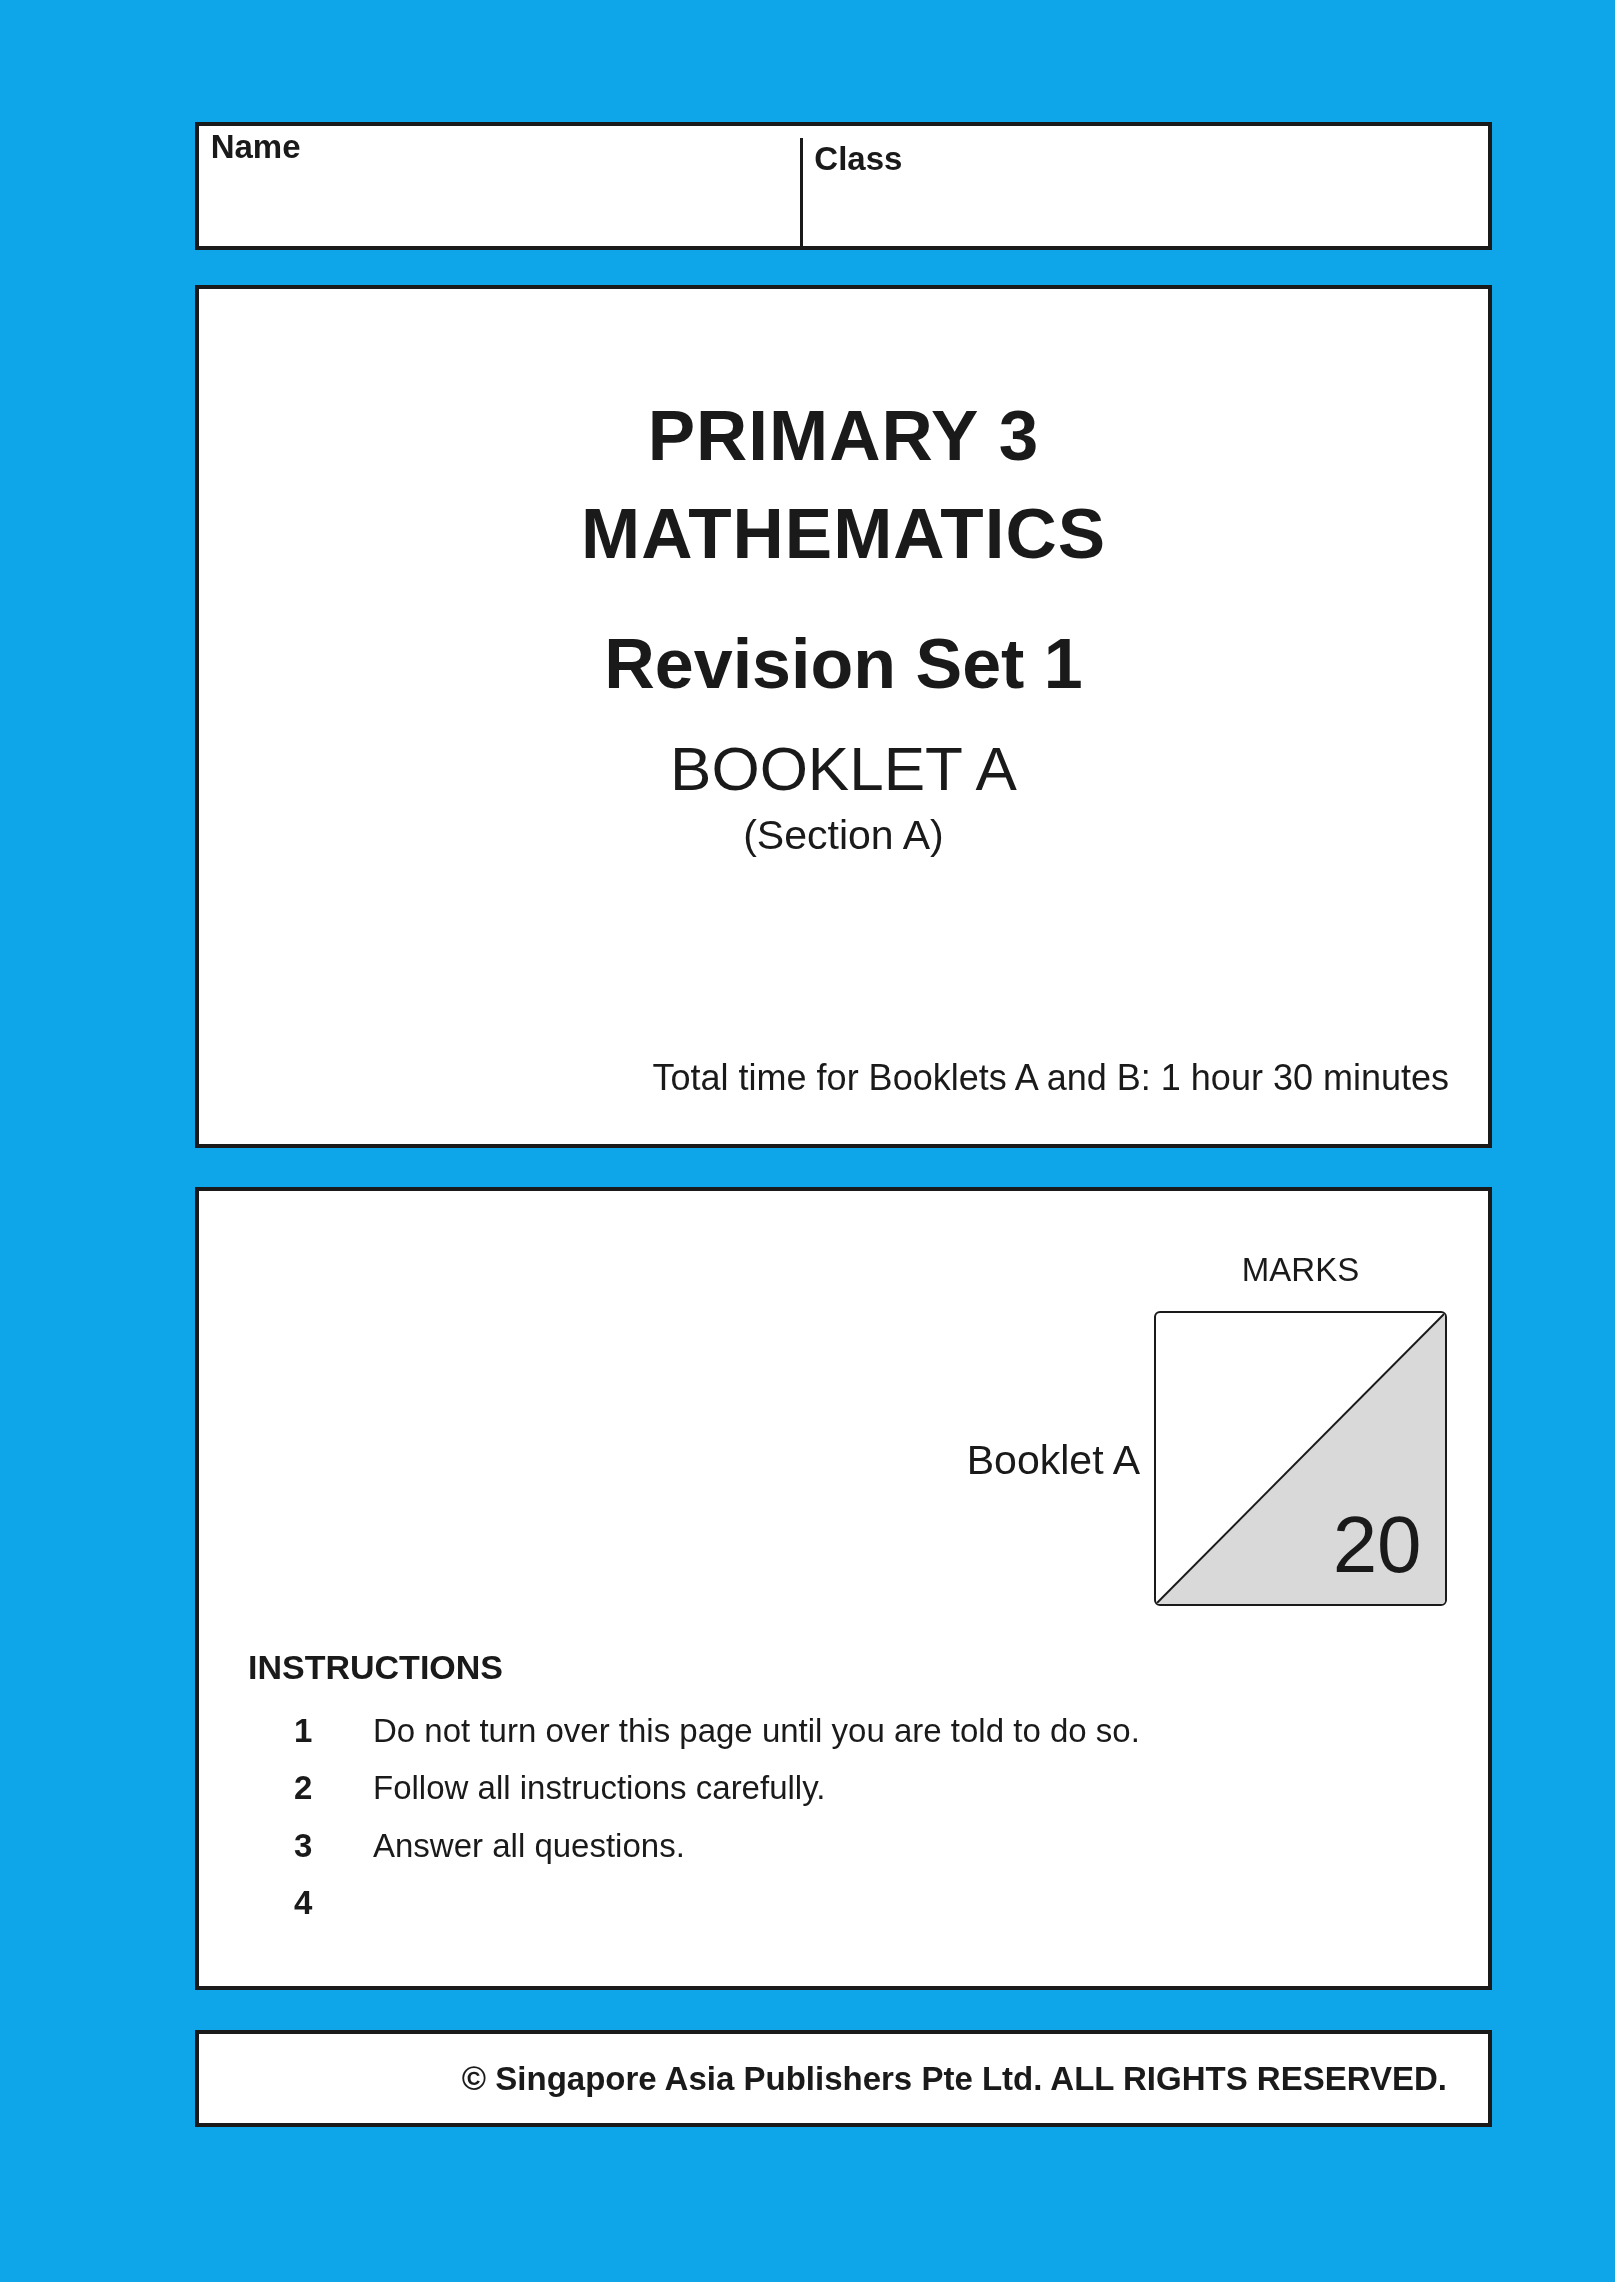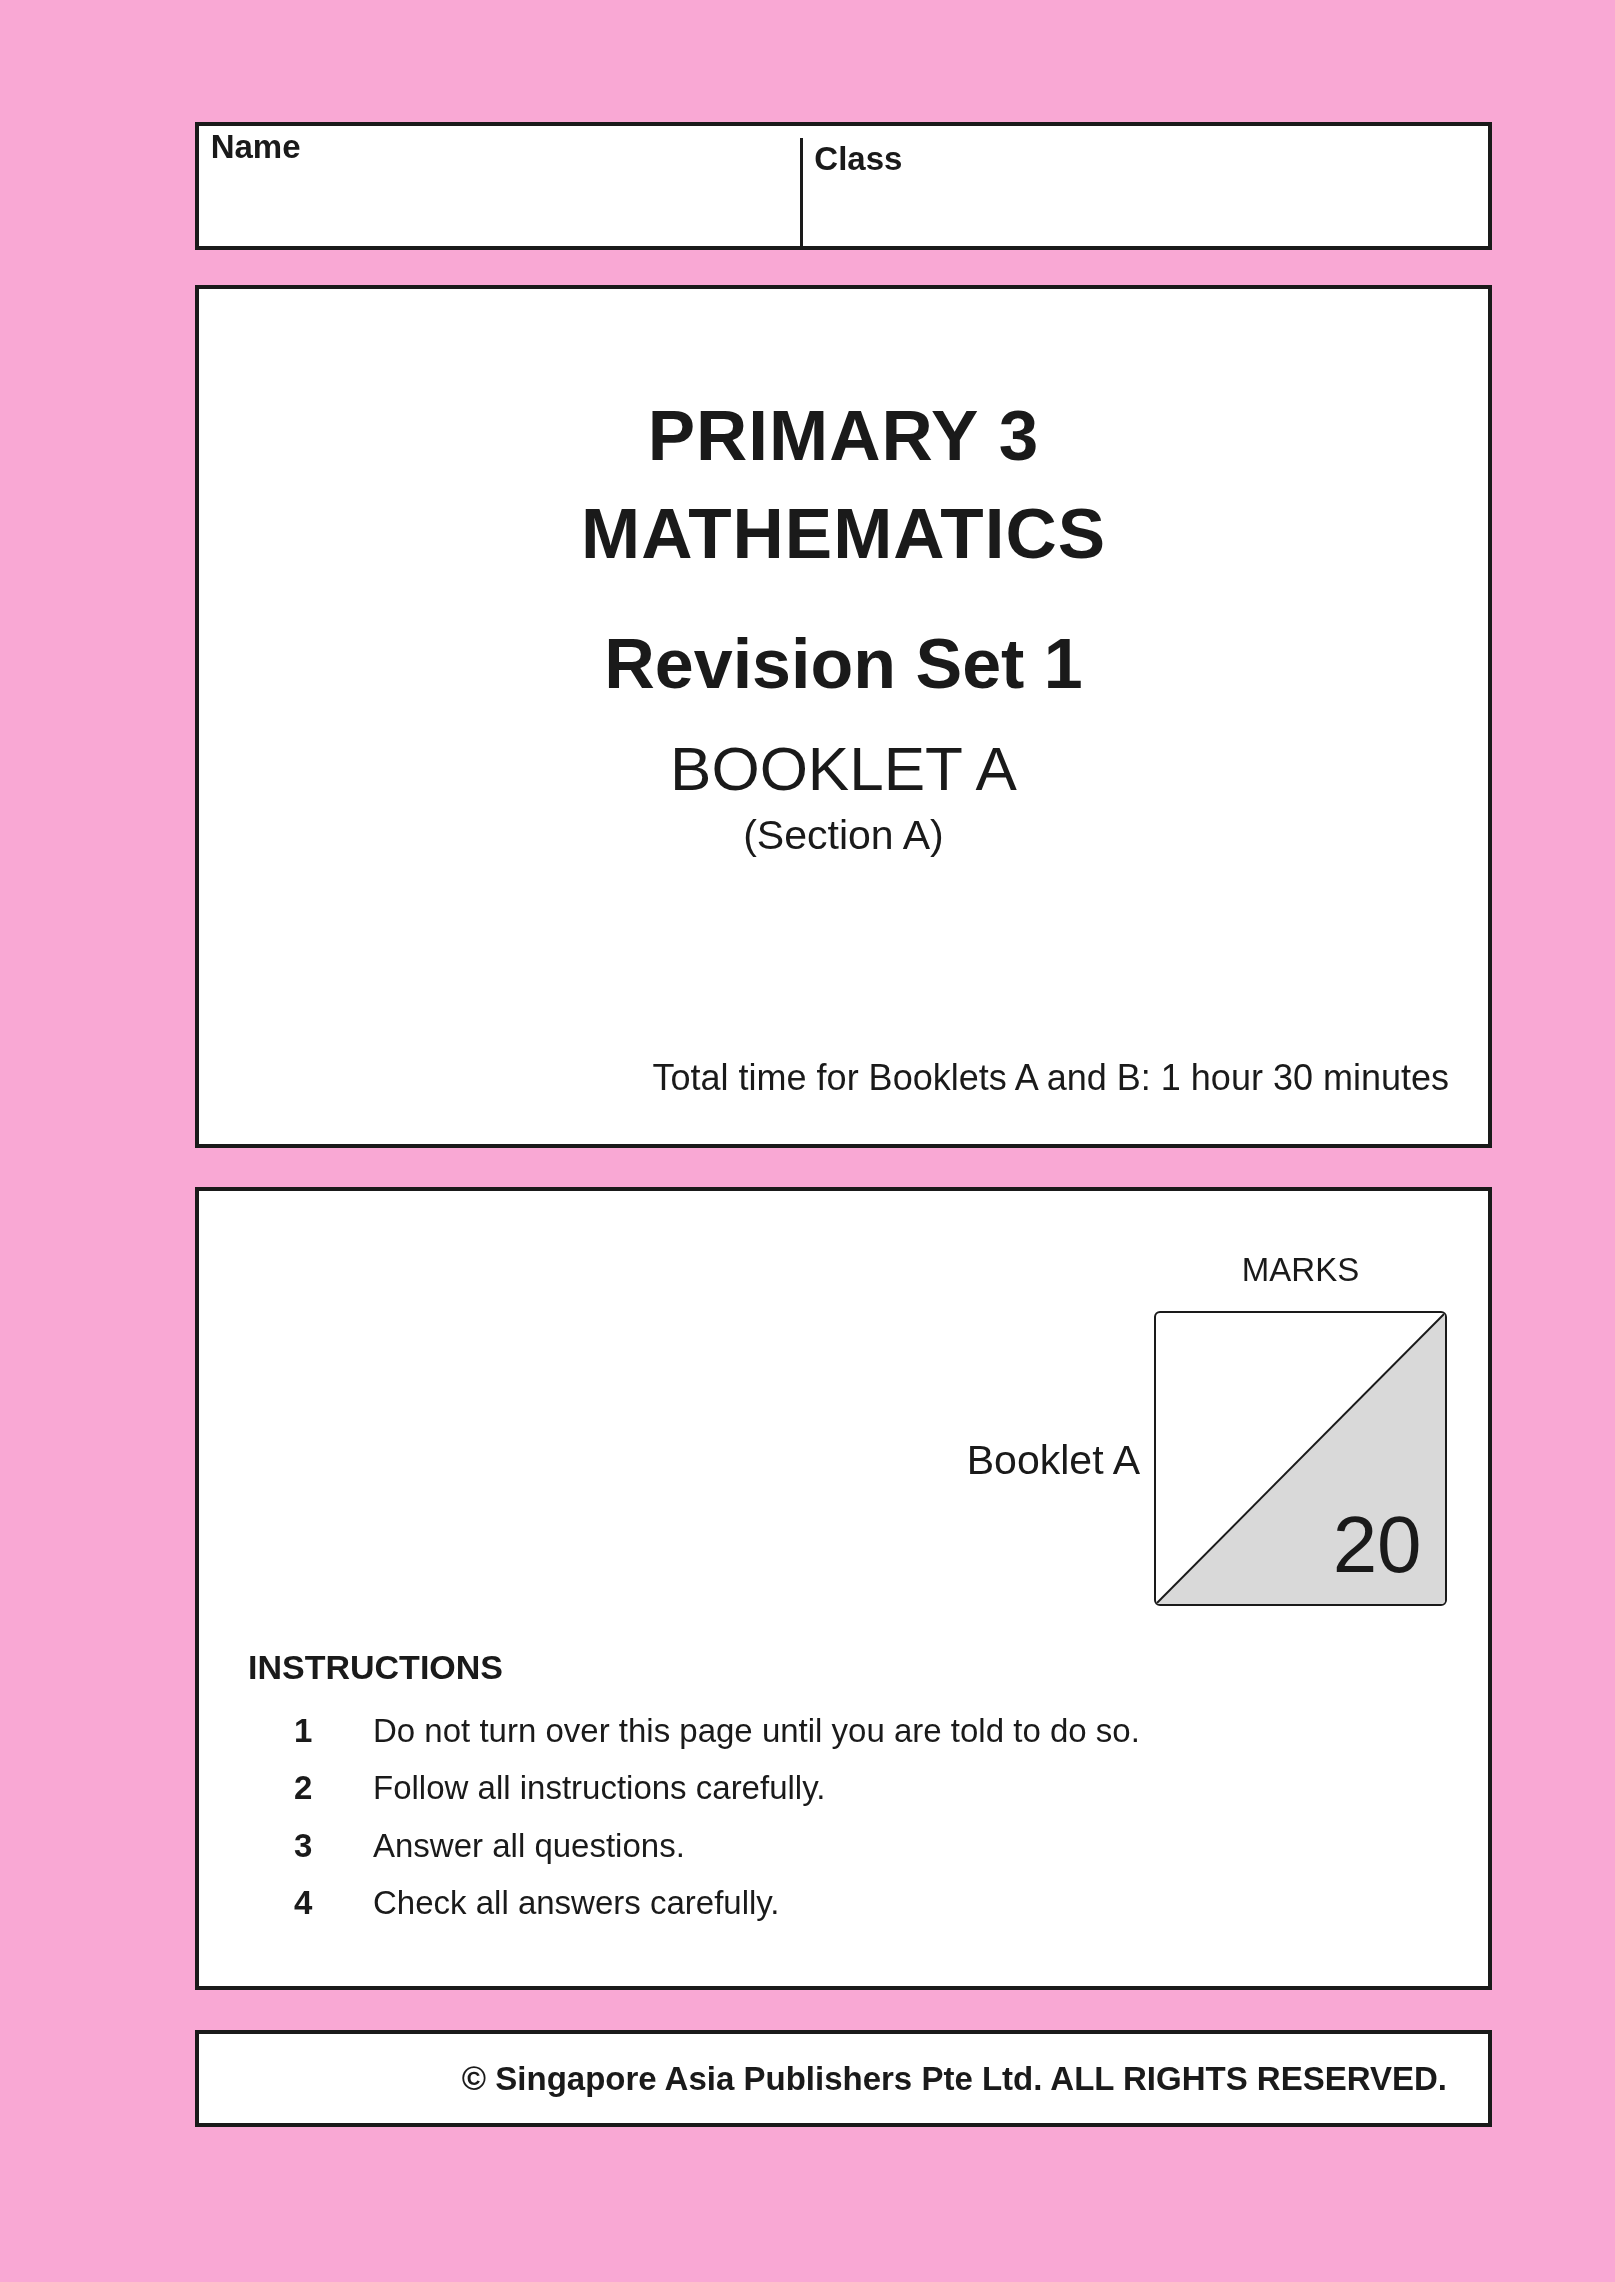--- a/index.html
+++ b/index.html
@@ -6,21 +6,21 @@
   body{
     background:#cfcfcf;
     font-family:"Liberation Sans", sans-serif;
     color:#1a1a1a;
     -webkit-font-smoothing:antialiased;
   }
   .page{
     position:relative;
     width:1616px;
     height:2282px;
-    background:#f9a8d4;
+    background:#0ea5e9;
     overflow:hidden;
   }
   .sheet-box{
     position:absolute;
     left:195px;
     width:1297px;
     background:#ffffff;
     border:4.9px solid #1a1a1a;
     box-sizing:border-box;
   }
@@ -208,21 +208,20 @@
       <div class="instruction-row">
         <span class="instruction-num">2</span>
         <span class="instruction-text">Follow all instructions carefully.</span>
       </div>
       <div class="instruction-row">
         <span class="instruction-num">3</span>
         <span class="instruction-text">Answer all questions.</span>
       </div>
       <div class="instruction-row">
         <span class="instruction-num">4</span>
-        <span class="instruction-text">Check all answers carefully.</span>
       </div>
     </div>
   </div>
 
   <div class="sheet-box footer-box">
     <span>© Singapore Asia Publishers Pte Ltd. ALL RIGHTS RESERVED.</span>
   </div>
 
 </div>
 

